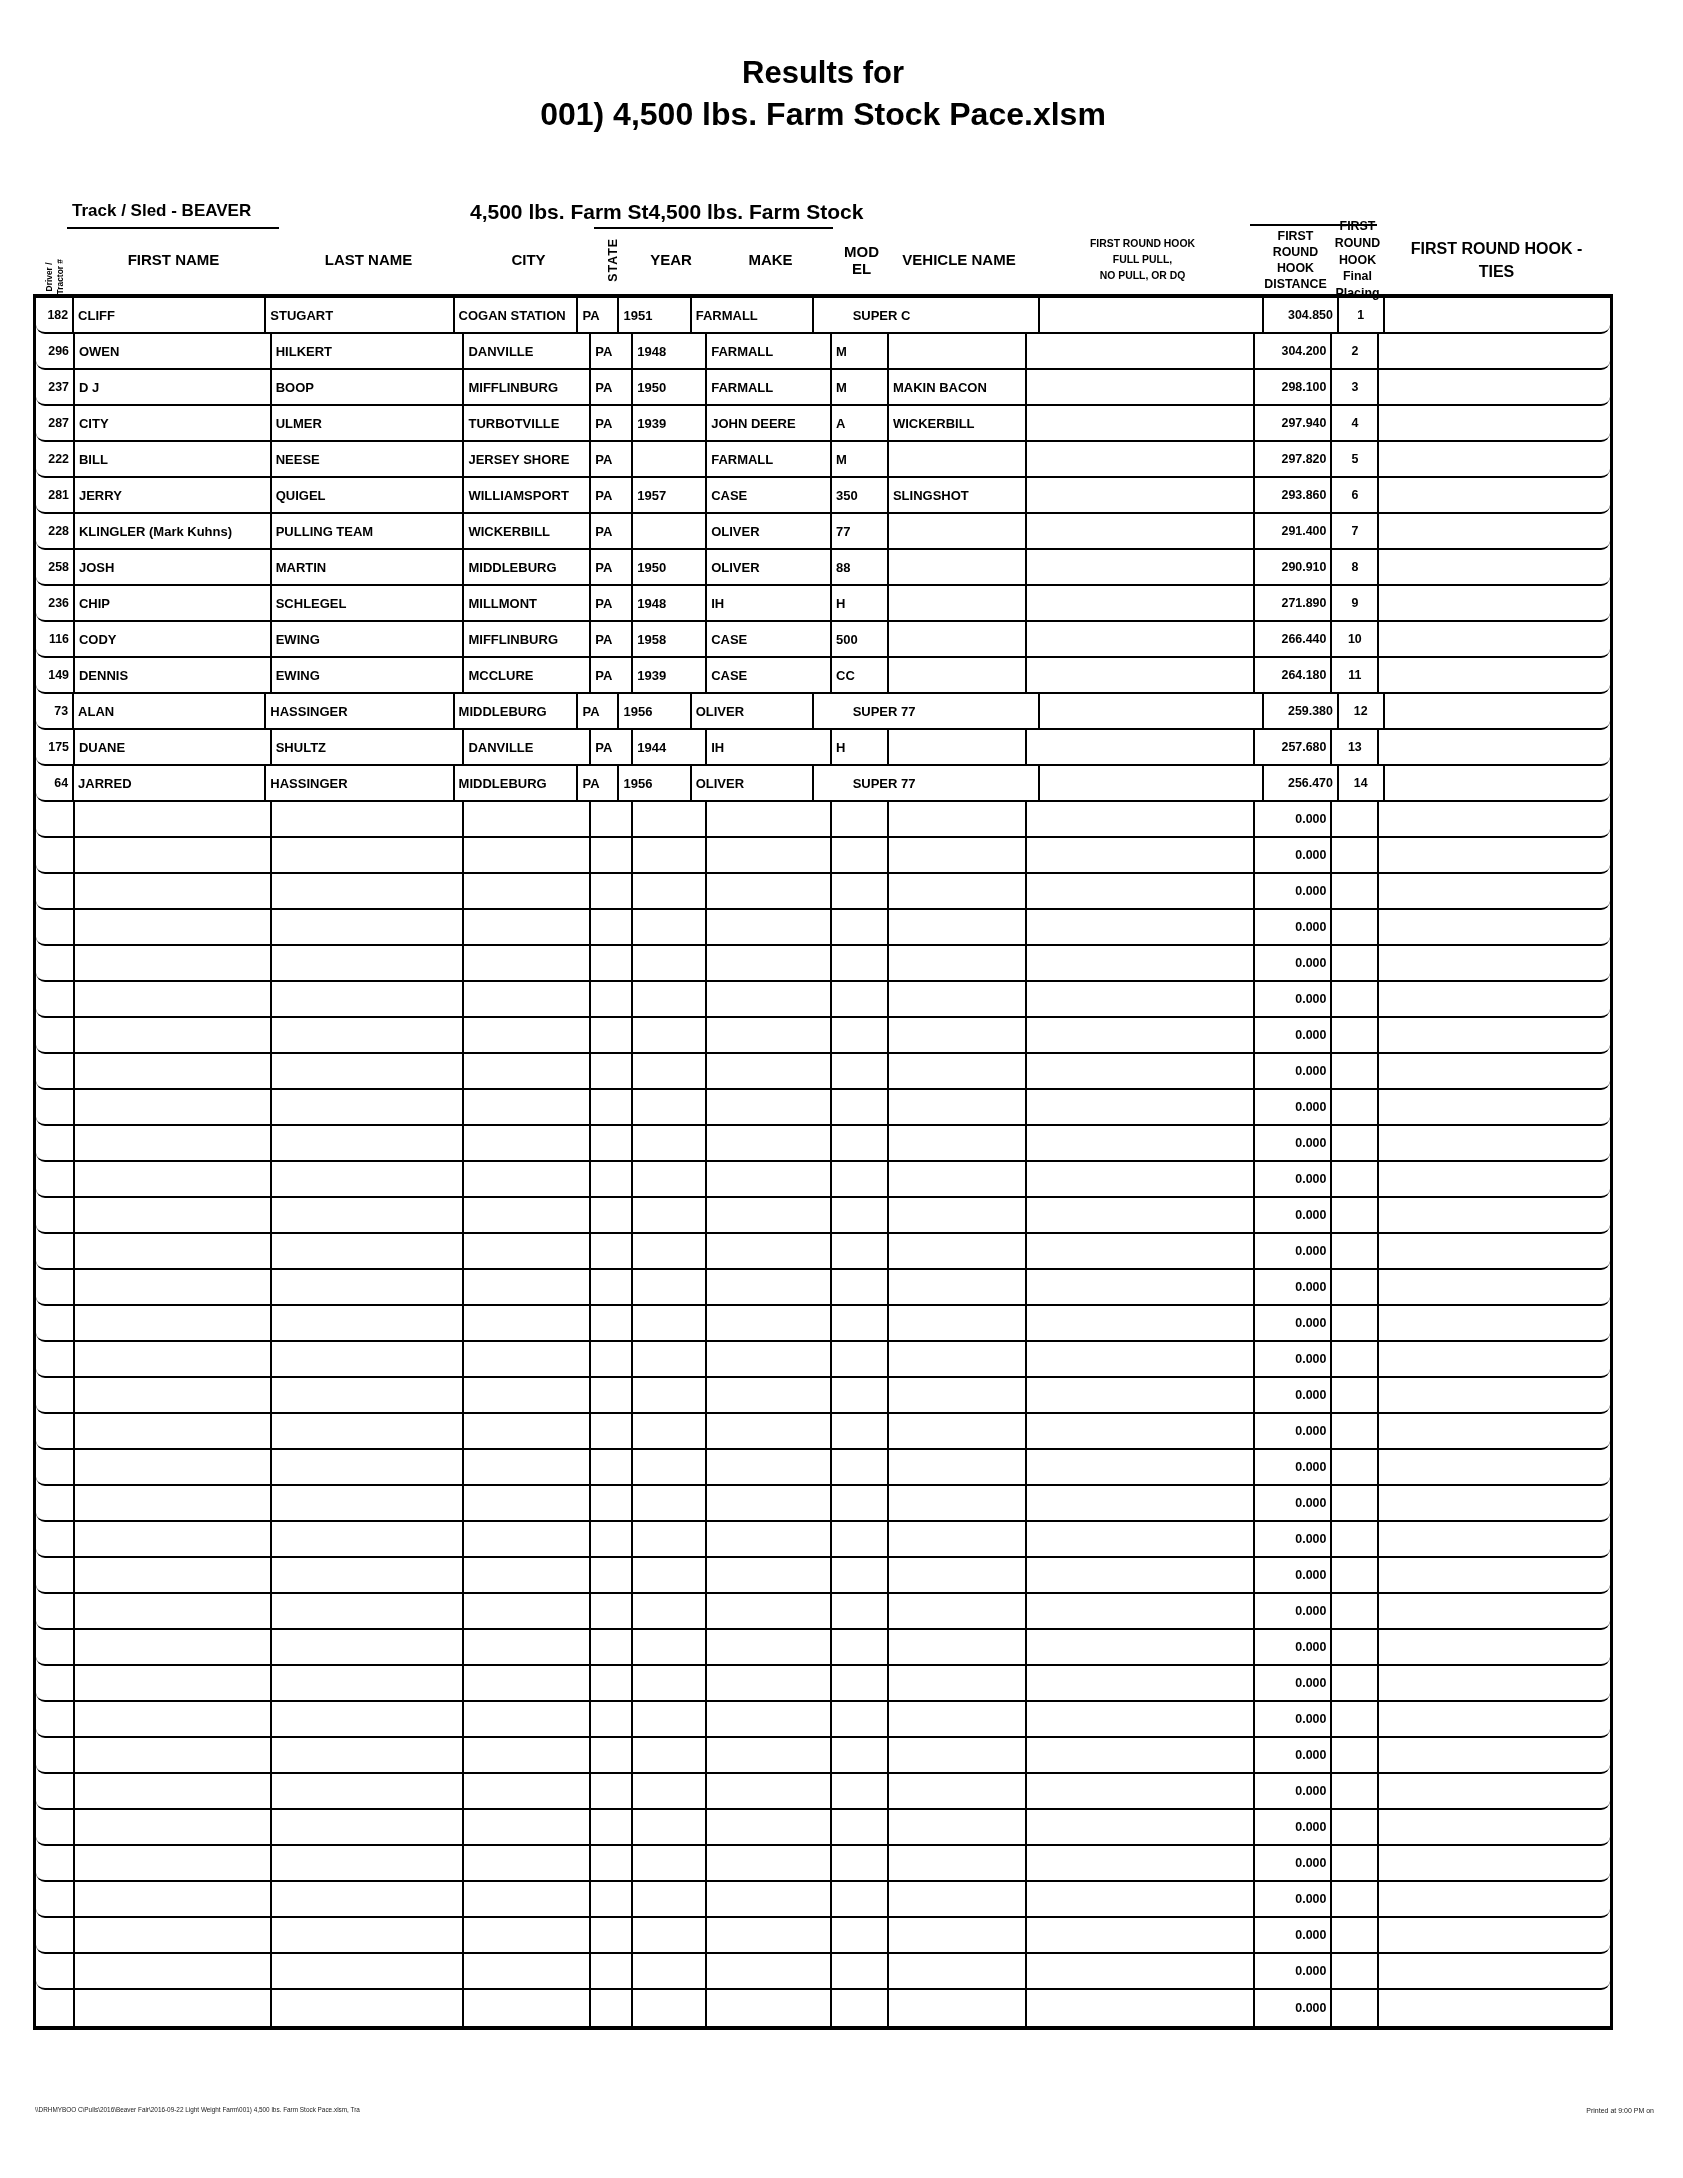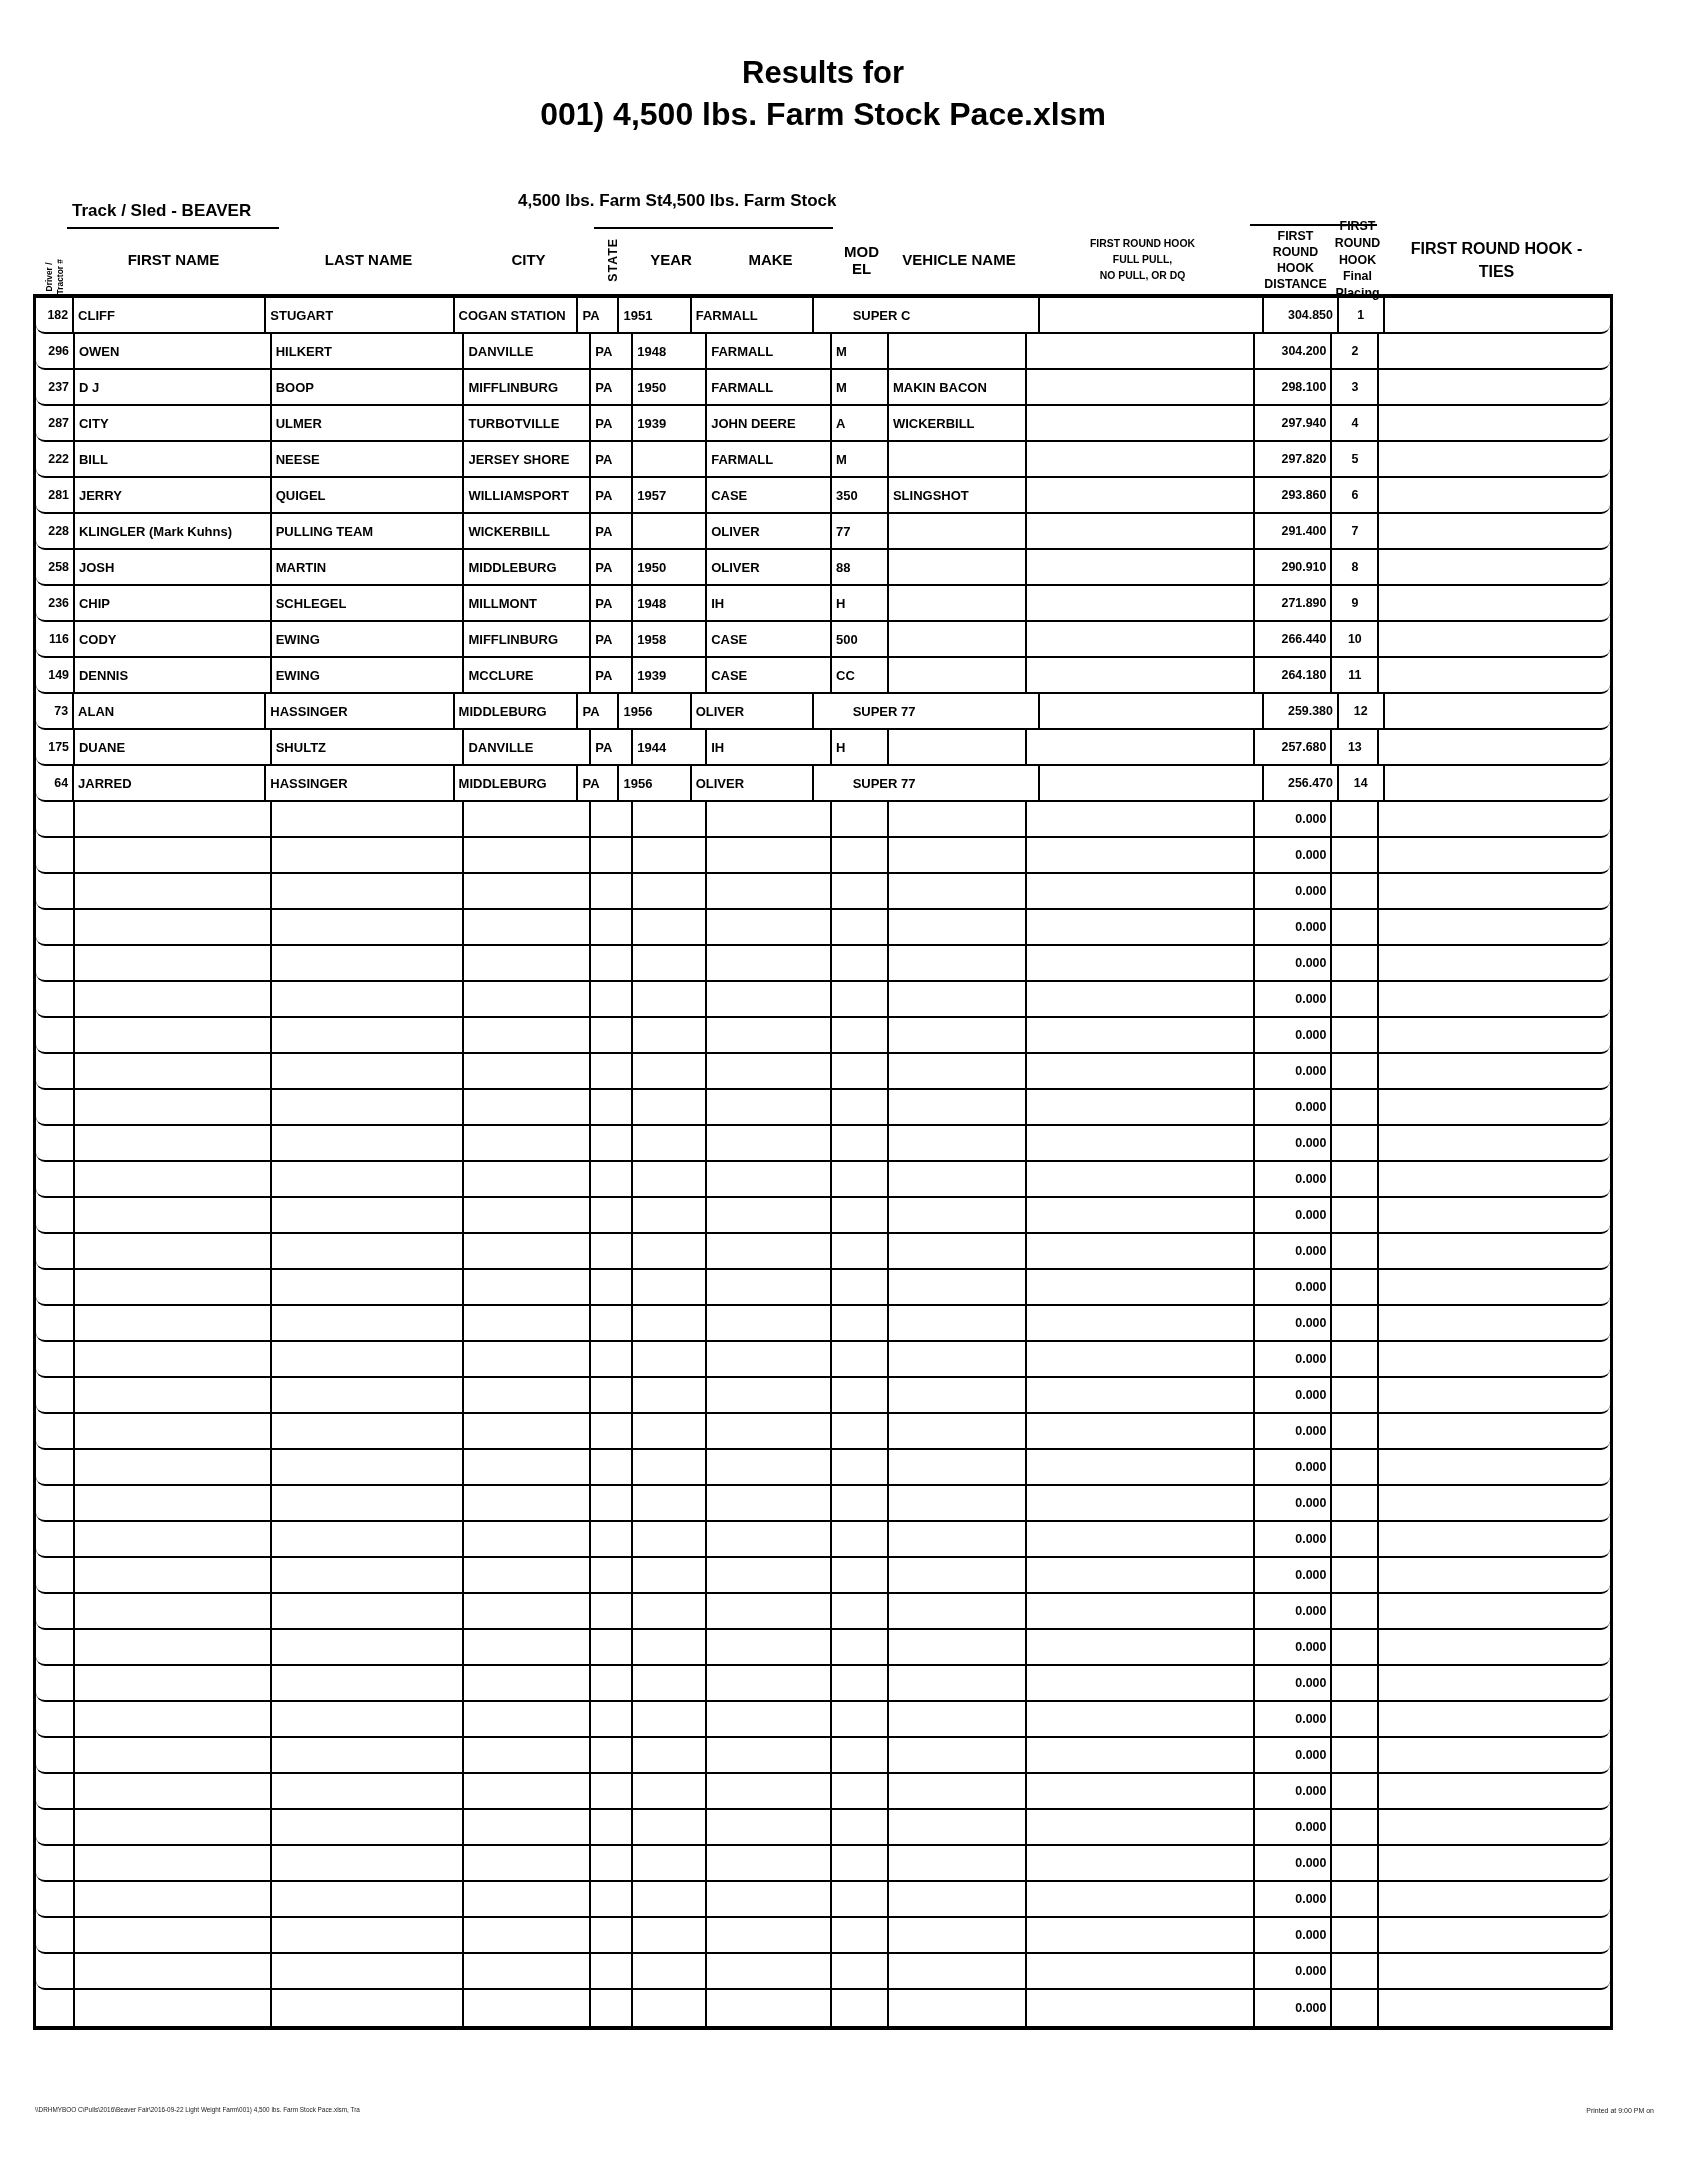--- a/index.html
+++ b/index.html
@@ -6,21 +6,21 @@
   .page{position:relative;width:1683px;height:2178px;background:#ffffff;
         font-family:"Liberation Sans",sans-serif;font-weight:700;color:#000;overflow:hidden;}
 
   
   .titles{position:absolute;left:33px;top:28px;width:1580px;text-align:center;margin-top:28px;}
   .title1{font-size:31px;line-height:1.1;}
   .title2{font-size:32px;line-height:1.1;margin-top:7px;}
 
   
   .meta-track{position:absolute;left:72px;top:201px;font-size:17px;}
-  .meta-class{position:absolute;left:470px;top:191px;font-size:17px;white-space:nowrap;margin-left:48px;}
+  .meta-class{position:absolute;left:470px;top:200px;font-size:21px;white-space:nowrap;}
   .seg{position:absolute;height:2px;background:#000;}
   .seg-track{left:67px;top:227px;width:212px;}
   .seg-class{left:594px;top:227px;width:239px;}
   .seg-dist{left:1250px;top:224px;width:127px;}
 
   
   .tbl{position:absolute;left:33px;top:226px;width:1580px;}
   .hdr{display:flex;height:68px;padding-left:3px;border-bottom:4px solid #000;}
   .hcell{box-sizing:border-box;display:flex;flex-direction:column;justify-content:center;
          align-items:center;text-align:center;font-size:15px;line-height:1.15;}

